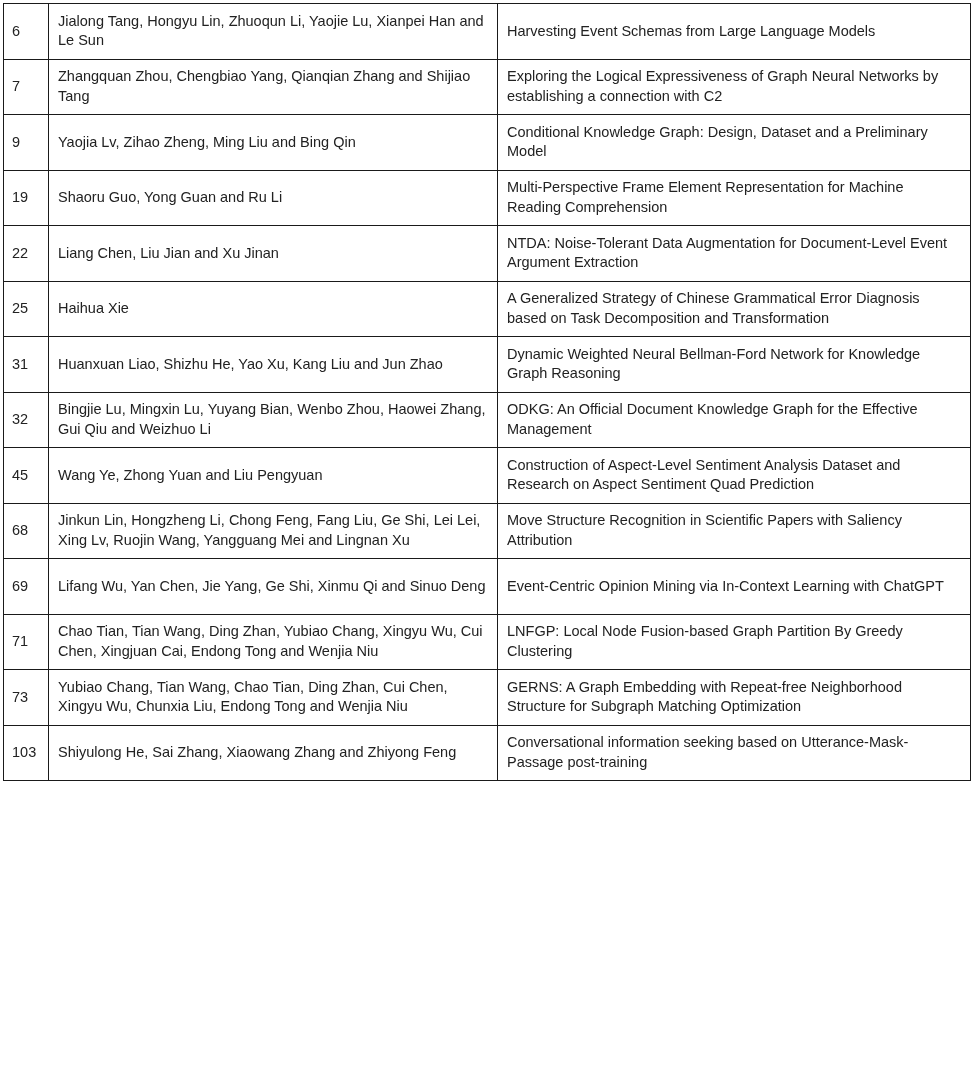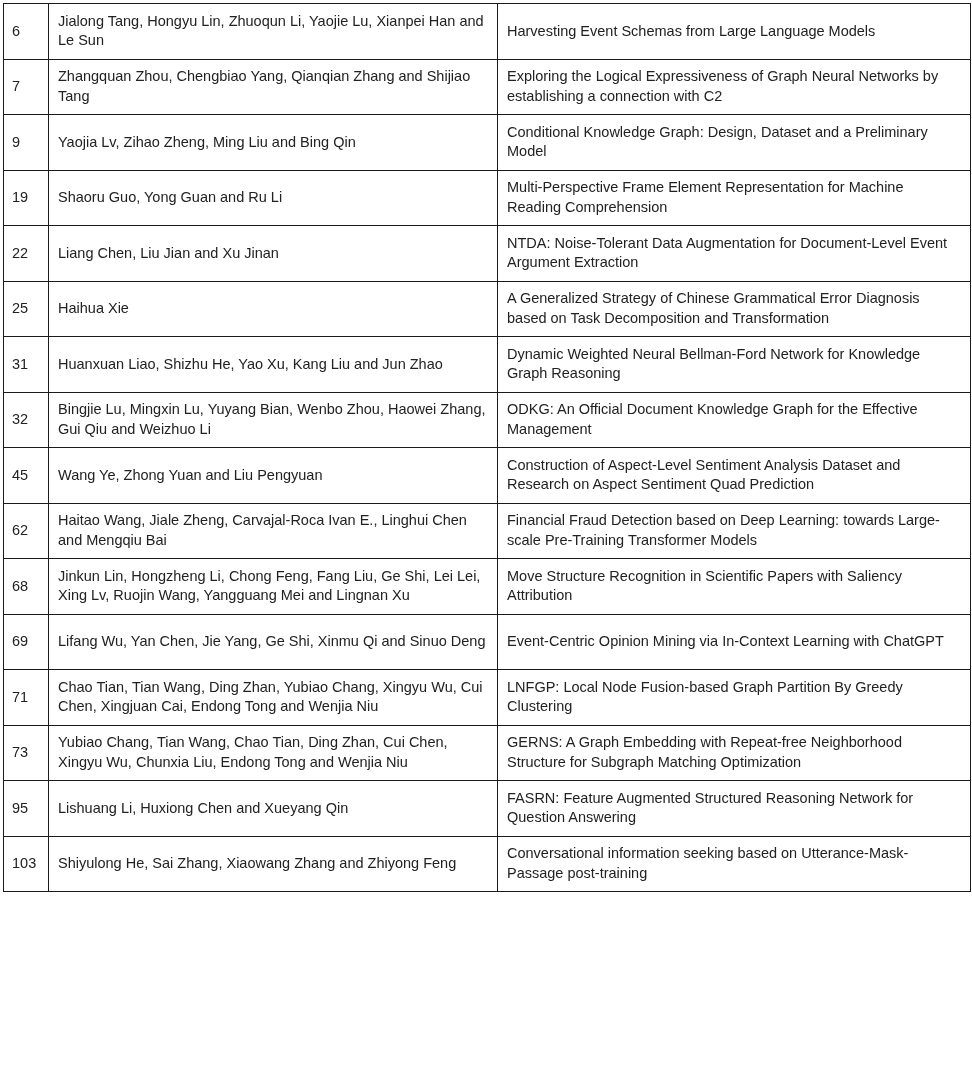--- a/index.html
+++ b/index.html
@@ -87,48 +87,38 @@
       <td class="id">32</td>
       <td>Bingjie Lu, Mingxin Lu, Yuyang Bian, Wenbo Zhou, Haowei Zhang, Gui Qiu and Weizhuo Li</td>
       <td>ODKG: An Official Document Knowledge Graph for the Effective Management</td>
     </tr>
     <tr>
       <td class="id">45</td>
       <td>Wang Ye, Zhong Yuan and Liu Pengyuan</td>
       <td>Construction of Aspect-Level Sentiment Analysis Dataset and Research on Aspect Sentiment Quad Prediction</td>
     </tr>
     <tr>
-      <td class="id">62</td>
-      <td>Haitao Wang, Jiale Zheng, Carvajal-Roca Ivan E., Linghui Chen and Mengqiu Bai</td>
-      <td>Financial Fraud Detection based on Deep Learning: towards Large-scale Pre-Training Transformer Models</td>
-    </tr>
-    <tr>
       <td class="id">68</td>
       <td>Jinkun Lin, Hongzheng Li, Chong Feng, Fang Liu, Ge Shi, Lei Lei, Xing Lv, Ruojin Wang, Yangguang Mei and Lingnan Xu</td>
       <td>Move Structure Recognition in Scientific Papers with Saliency Attribution</td>
     </tr>
     <tr>
       <td class="id">69</td>
       <td>Lifang Wu, Yan Chen, Jie Yang, Ge Shi, Xinmu Qi and Sinuo Deng</td>
       <td>Event-Centric Opinion Mining via In-Context Learning with ChatGPT</td>
     </tr>
     <tr>
       <td class="id">71</td>
       <td>Chao Tian, Tian Wang, Ding Zhan, Yubiao Chang, Xingyu Wu, Cui Chen, Xingjuan Cai, Endong Tong and Wenjia Niu</td>
       <td>LNFGP: Local Node Fusion-based Graph Partition By Greedy Clustering</td>
     </tr>
     <tr>
       <td class="id">73</td>
       <td>Yubiao Chang, Tian Wang, Chao Tian, Ding Zhan, Cui Chen, Xingyu Wu, Chunxia Liu, Endong Tong and Wenjia Niu</td>
       <td>GERNS: A Graph Embedding with Repeat-free Neighborhood Structure for Subgraph Matching Optimization</td>
     </tr>
     <tr>
-      <td class="id">95</td>
-      <td>Lishuang Li, Huxiong Chen and Xueyang Qin</td>
-      <td>FASRN: Feature Augmented Structured Reasoning Network for Question Answering</td>
-    </tr>
-    <tr>
       <td class="id">103</td>
       <td>Shiyulong He, Sai Zhang, Xiaowang Zhang and Zhiyong Feng</td>
       <td>Conversational information seeking based on Utterance-Mask-Passage post-training</td>
     </tr>
   </tbody>
 </table>
 
 </body></html>

